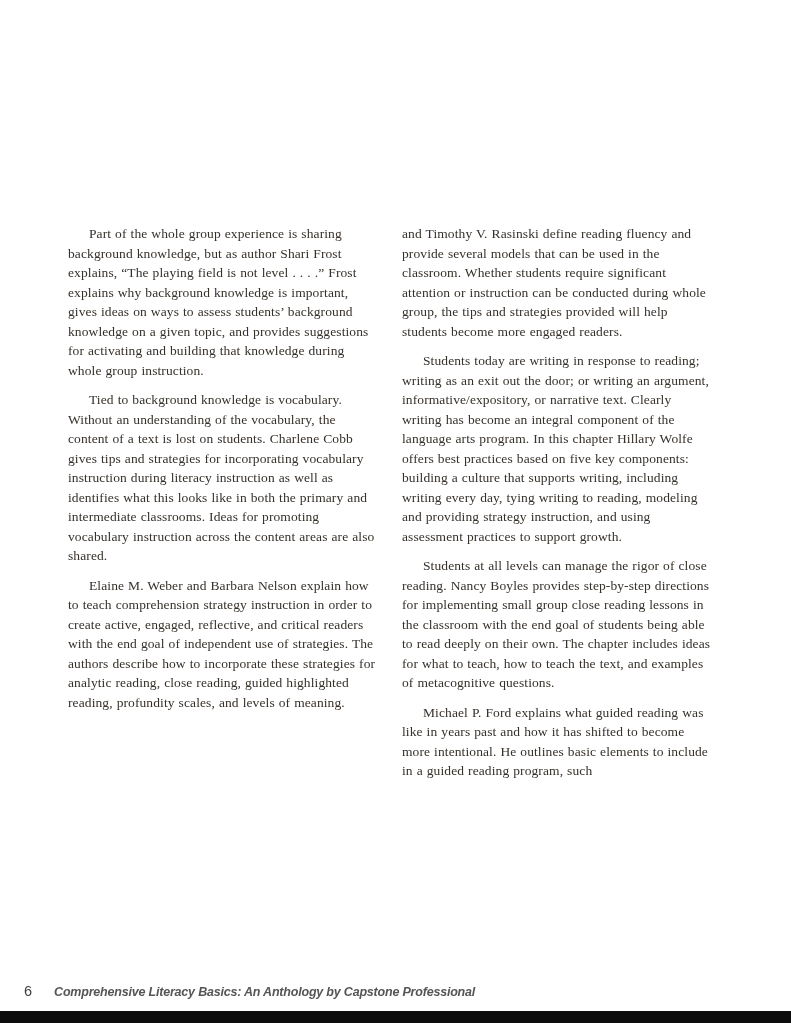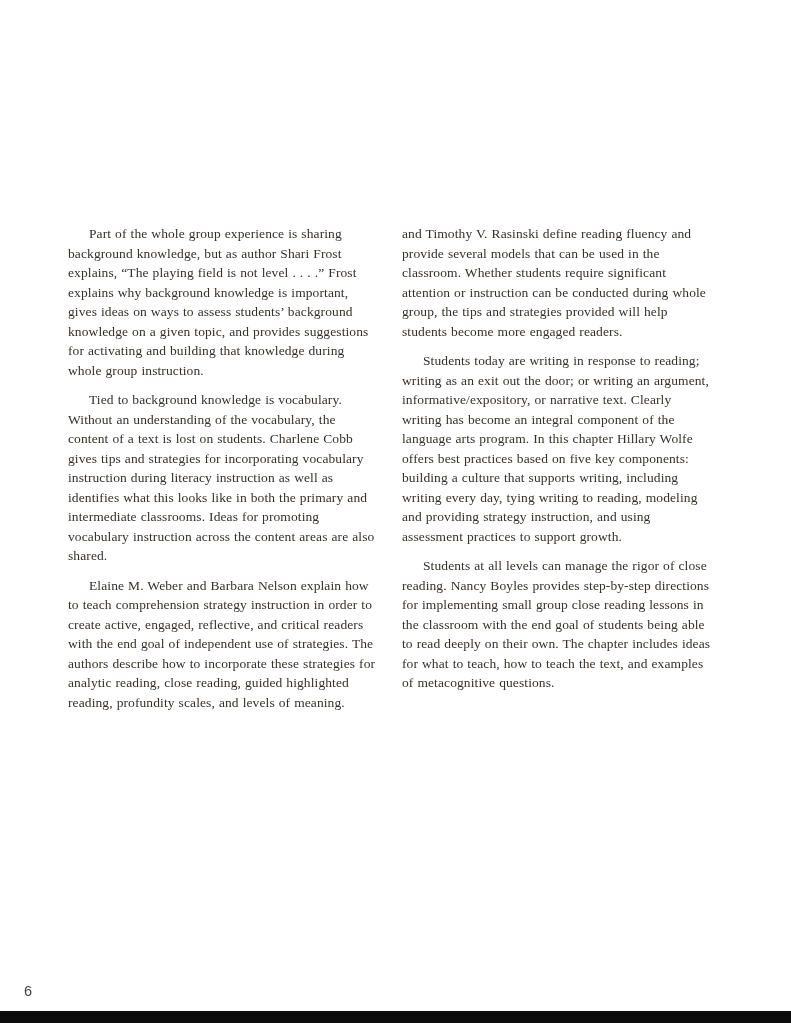--- a/index.html
+++ b/index.html
@@ -78,23 +78,25 @@
     <div class="column">
       <p class="indented">Part of the whole group experience is sharing background knowledge, but as author Shari Frost explains, “The playing field is not level . . . .” Frost explains why background knowledge is important, gives ideas on ways to assess students’ background knowledge on a given topic, and provides suggestions for activating and building that knowledge during whole group instruction.</p>
       <p class="indented">Tied to background knowledge is vocabulary. Without an understanding of the vocabulary, the content of a text is lost on students. Charlene Cobb gives tips and strategies for incorporating vocabulary instruction during literacy instruction as well as identifies what this looks like in both the primary and intermediate classrooms. Ideas for promoting vocabulary instruction across the content areas are also shared.</p>
       <p class="indented">Elaine M. Weber and Barbara Nelson explain how to teach comprehension strategy instruction in order to create active, engaged, reflective, and critical readers with the end goal of independent use of strategies. The authors describe how to incorporate these strategies for analytic reading, close reading, guided highlighted reading, profundity scales, and levels of meaning.</p>
     </div>
 
     <div class="column">
       <p>and Timothy V. Rasinski define reading fluency and provide several models that can be used in the classroom. Whether students require significant attention or instruction can be conducted during whole group, the tips and strategies provided will help students become more engaged readers.</p>
       <p class="indented">Students today are writing in response to reading; writing as an exit out the door; or writing an argument, informative/expository, or narrative text. Clearly writing has become an integral component of the language arts program. In this chapter Hillary Wolfe offers best practices based on five key components: building a culture that supports writing, including writing every day, tying writing to reading, modeling and providing strategy instruction, and using assessment practices to support growth.</p>
       <p class="indented">Students at all levels can manage the rigor of close reading. Nancy Boyles provides step-by-step directions for implementing small group close reading lessons in the classroom with the end goal of students being able to read deeply on their own. The chapter includes ideas for what to teach, how to teach the text, and examples of metacognitive questions.</p>
+      <p class="indented">Michael P. Ford explains what guided reading was like in years past and how it has shifted to become more intentional. He outlines basic elements to include in a guided reading program, such</p>
     </div>
 
   </div>
 
   <div class="footer">
     <span class="page-number">6</span>
+    <span class="footer-title">Comprehensive Literacy Basics: An Anthology by Capstone Professional</span>
   </div>
 
   <div class="scan-edge-bar"></div>
 
 </div>
 
 </body></html>

